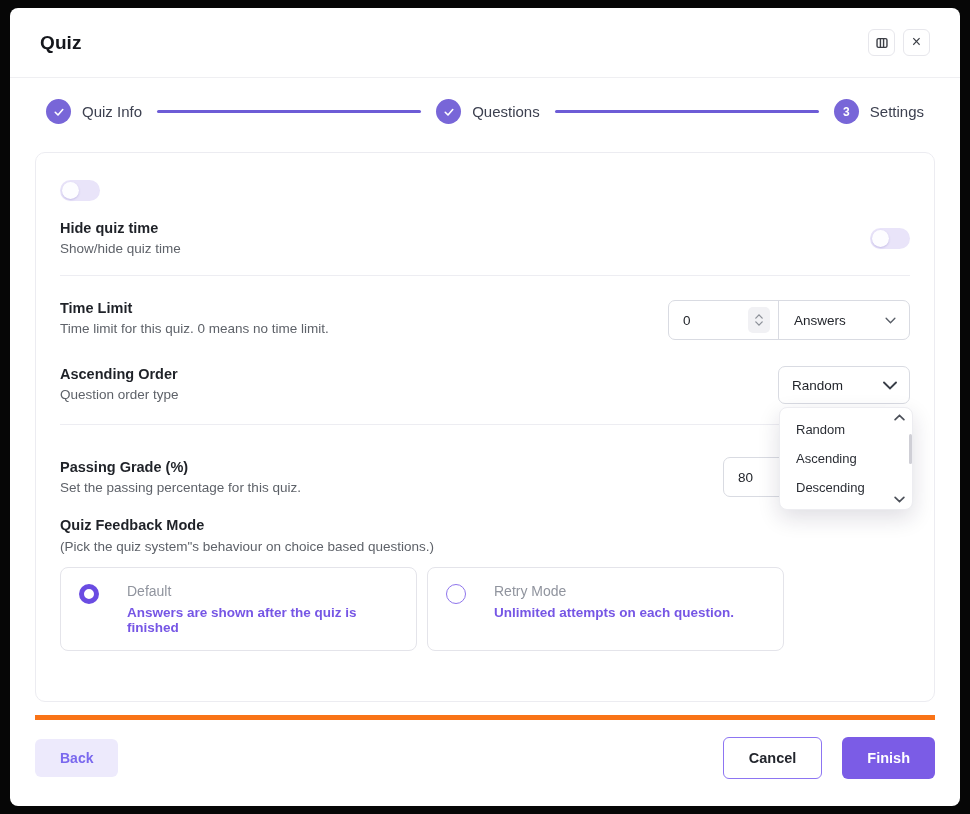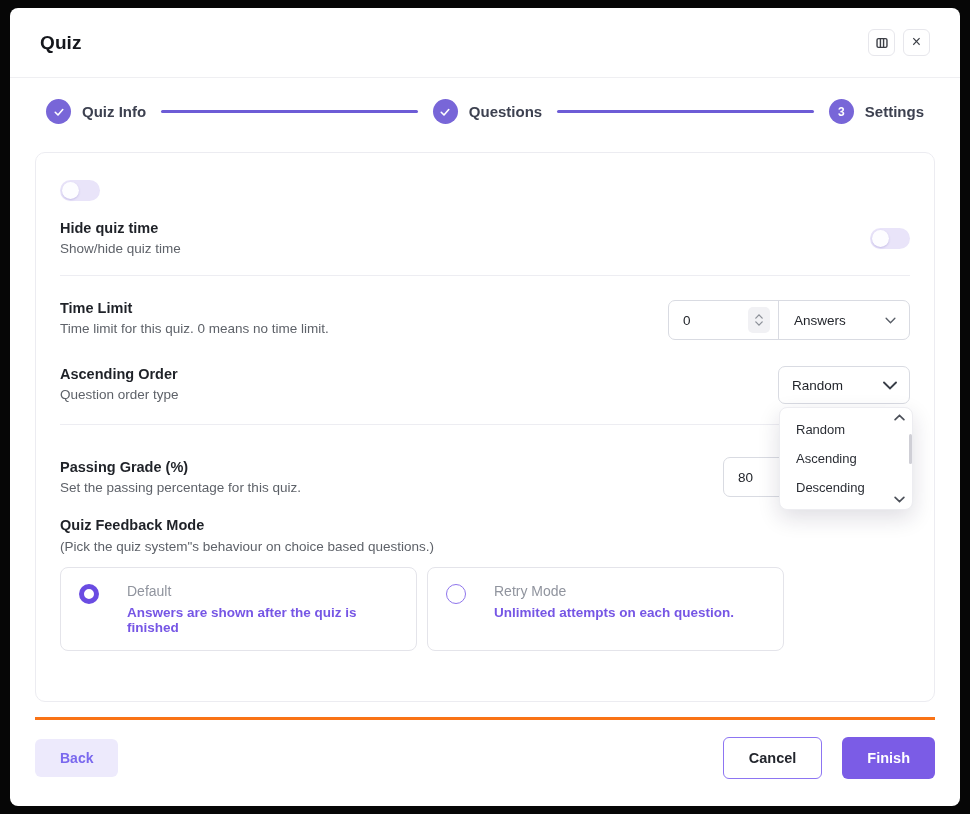--- a/index.html
+++ b/index.html
@@ -36,21 +36,21 @@
     display:flex; align-items:center;
     margin:21px 36px 0;
   }
   .step { display:flex; align-items:center; gap:11px; }
   .step-circle {
     width:25px; height:25px; border-radius:50%;
     background:#7866d8;
     display:flex; align-items:center; justify-content:center;
     color:#fff; font-size:12px; font-weight:700;
   }
-  .step-label { font-size:15px; font-weight:700; color:#3d4150; }
+  .step-label { font-size:15px; font-weight:400; color:#3d4150; }
   .connector { flex:1; height:3px; border-radius:2px; background:#6d5cd6; margin:0 15px; }
   
   .card {
     margin:28px 25px 0;
     border:1px solid #ececf1; border-radius:10px;
     padding:27px 24px 50px;
     background:#fff;
   }
   .row { display:flex; justify-content:space-between; align-items:flex-start; }
   .row-title { font-size:14.5px; font-weight:700; color:#1f2228; }
@@ -135,21 +135,21 @@
     display:flex; gap:28px; align-items:flex-start; cursor:pointer; background:#fff;
   }
   .radio { width:20px; height:20px; border-radius:50%; flex:0 0 auto; margin-top:1px; background:#fff; }
   .radio.selected { border:5.5px solid #6a4ce2; }
   .radio.unselected { border:1.5px solid #8f75ec; }
   .fm-label { font-size:14px; color:#90949e; }
   .fm-desc { font-size:13.5px; font-weight:700; color:#7656e5; margin-top:6px; }
   
   .footer {
     margin:auto 25px 0;
-    border-top:3px solid #f97316;
+    border-top:5px solid #f97316;
     padding:17px 0 27px;
     display:flex; align-items:center; justify-content:space-between;
   }
   .btn {
     border:none; border-radius:6px; font-size:14.5px; font-weight:600;
     font-family:inherit; cursor:pointer; height:42px; padding:0 25px;
   }
   .btn-back { background:#edeafc; color:#7a68ee; height:38px; font-size:14px; }
   .btn-cancel { background:#fff; border:1px solid #8d75f2; color:#23262d; }
   .btn-finish { background:#7b5ce6; color:#fff; }

